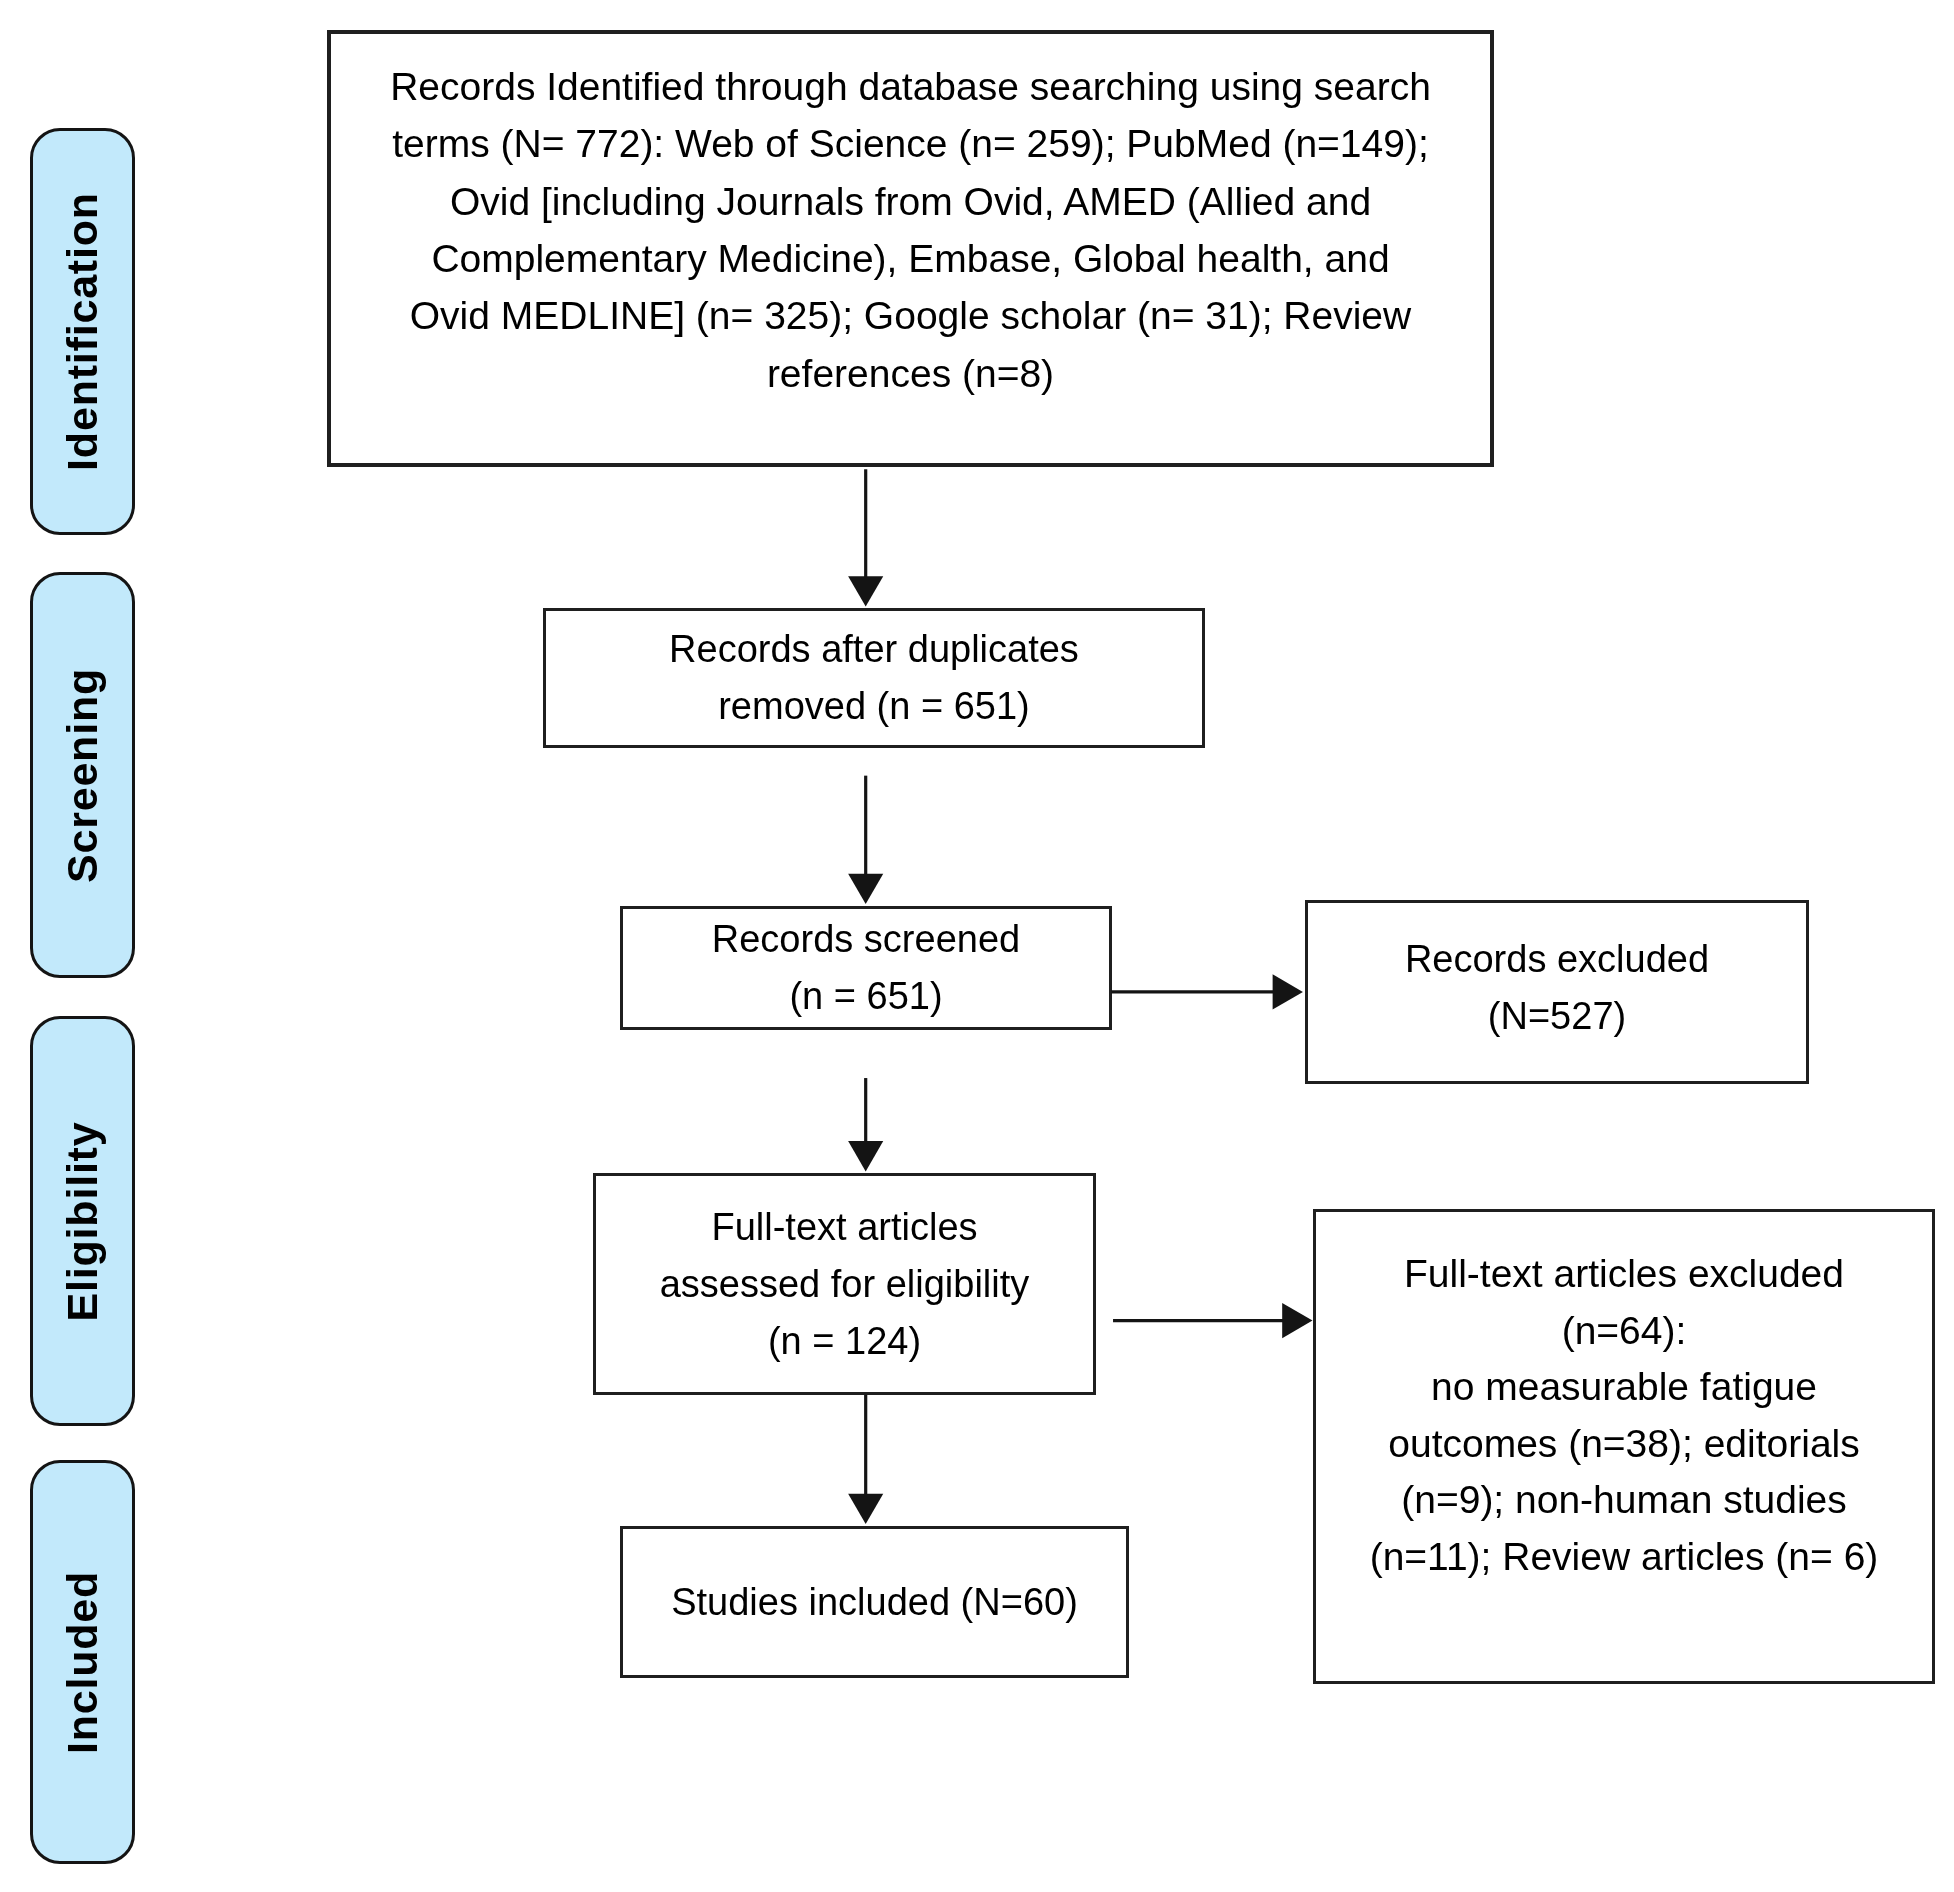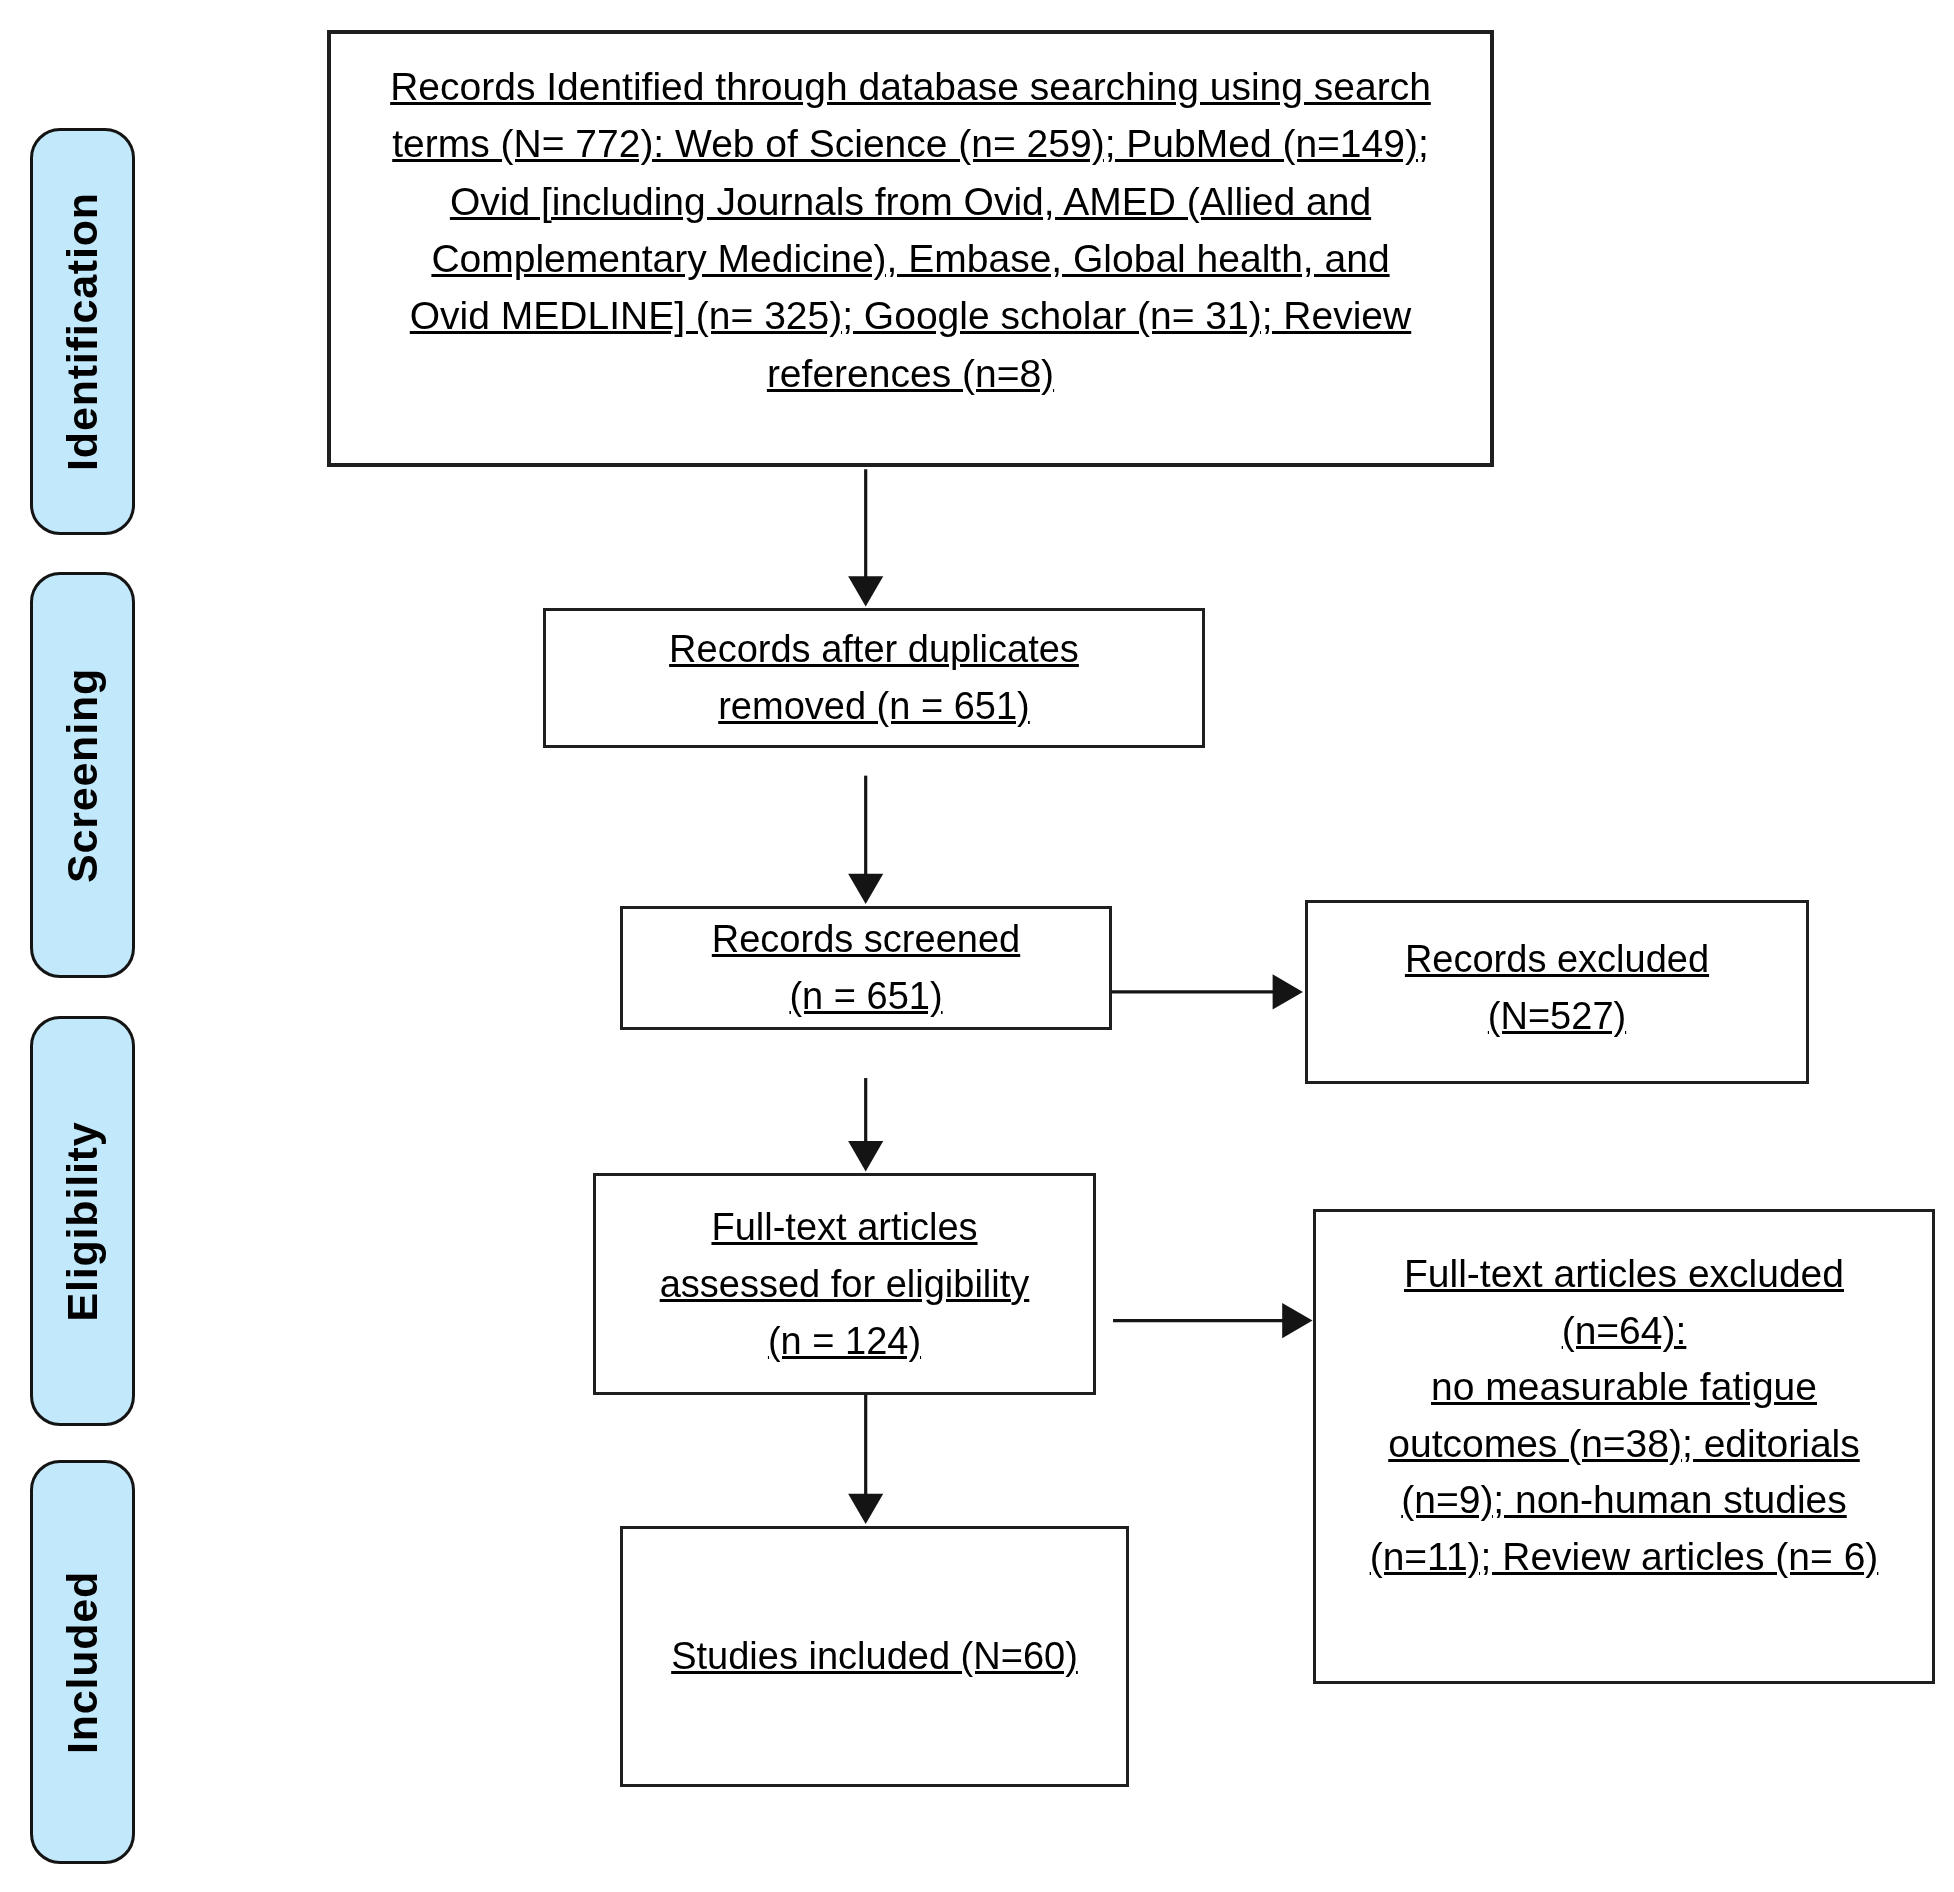--- a/index.html
+++ b/index.html
@@ -37,21 +37,20 @@
     background: #ffffff;
     border: 3.2px solid #1f1f1f;
     box-sizing: border-box;
     display: flex;
     flex-direction: column;
     align-items: center;
     justify-content: center;
     text-align: center;
     font-size: 38px;
     line-height: 1.5;
-    text-decoration: underline;
   }
   .fbox .box-text { white-space: pre-line; width: 100%; }
   .fbox.top-box {
     left: 327px; top: 30px; width: 1167px; height: 437px;
     border-width: 4px;
     justify-content: flex-start;
     padding-top: 24px;
     font-size: 39px;
     line-height: 1.47;
   }
@@ -59,21 +58,21 @@
   .fbox.screened-box    { left: 620px;  top: 906px; width: 492px; height: 124px; }
   .fbox.records-excluded-box { left: 1305px; top: 900px; width: 504px; height: 184px; padding-bottom: 8px; }
   .fbox.fulltext-box    { left: 593px;  top: 1173px; width: 503px; height: 222px; }
   .fbox.fulltext-excluded-box {
     left: 1313px; top: 1209px; width: 622px; height: 475px;
     justify-content: flex-start;
     padding-top: 34px;
     font-size: 39px;
     line-height: 1.45;
   }
-  .fbox.studies-box { left: 620px; top: 1526px; width: 509px; height: 261px; }
+  .fbox.studies-box { left: 620px; top: 1526px; width: 509px; height: 152px; }
   .arrow-layer {
     position: absolute;
     left: 0; top: 0;
     width: 1954px; height: 1892px;
     pointer-events: none;
   }
   .arrow-layer line { stroke: #141414; stroke-width: 4; }
   .arrow-layer polygon { fill: #141414; }
 </style>
 </head>

